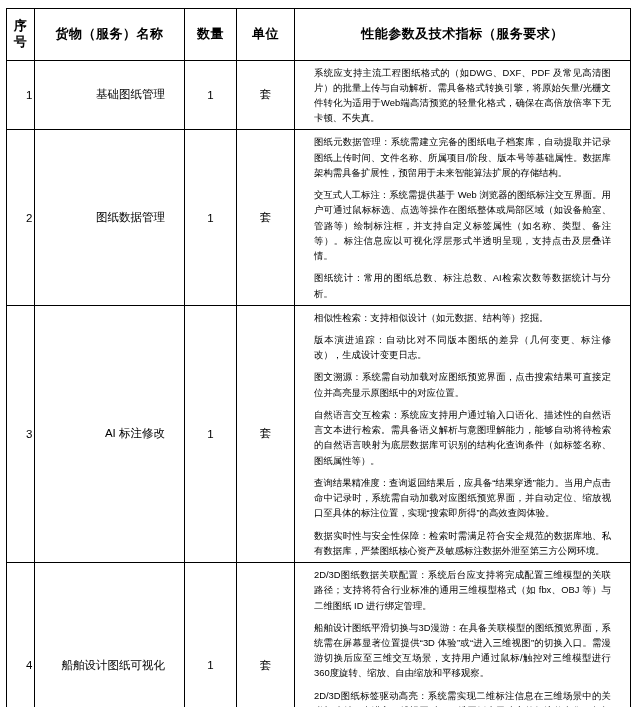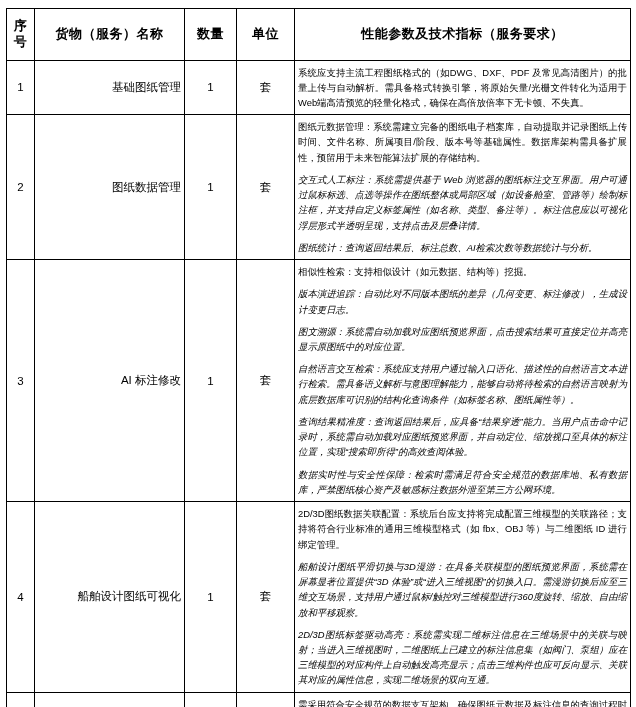--- a/index.html
+++ b/index.html
@@ -28,21 +28,21 @@
   }
   table.spec col.c-idx { width: 28px; }
   table.spec col.c-name { width: 150px; }
   table.spec col.c-qty { width: 52px; }
   table.spec col.c-unit { width: 58px; }
   table.spec col.c-desc { width: 336px; }
 
   table.spec th, table.spec td {
     border: 1px solid #000000;
     vertical-align: middle;
-    padding: 4px 3px;
+    padding: 4px 19px;
   }
   table.spec thead th {
     font-weight: bold;
     font-size: 13px;
     text-align: center;
     padding: 9px 3px;
     line-height: 1.25;
     letter-spacing: 0.5px;
   }
   th.h-idx {
@@ -66,21 +66,20 @@
     text-justify: inter-ideograph;
     vertical-align: middle;
     padding: 5px 6px;
   }
   td.desc p {
     margin: 0 0 0 0;
     text-indent: 0;
   }
   td.desc p + p {
     margin-top: 7px;
-    font-style: italic;
   }
 </style>
 </head>
 <body>
 
 <div class="page">
   <table class="spec">
     <colgroup>
       <col class="c-idx">
       <col class="c-name">
@@ -108,21 +107,21 @@
         </td>
       </tr>
       <tr>
         <td class="idx">2</td>
         <td class="name">图纸数据管理</td>
         <td class="qty">1</td>
         <td class="unit">套</td>
         <td class="desc">
           <p>图纸元数据管理：系统需建立完备的图纸电子档案库，自动提取并记录图纸上传时间、文件名称、所属项目/阶段、版本号等基础属性。数据库架构需具备扩展性，预留用于未来智能算法扩展的存储结构。</p>
           <p>交互式人工标注：系统需提供基于 Web 浏览器的图纸标注交互界面。用户可通过鼠标标选、点选等操作在图纸整体或局部区域（如设备舱室、管路等）绘制标注框，并支持自定义标签属性（如名称、类型、备注等）。标注信息应以可视化浮层形式半透明呈现，支持点击及层叠详情。</p>
-          <p>图纸统计：查询返回结果后、标注总数、AI检索次数等数据统计与分析。</p>
+          <p>图纸统计：常用的图纸总数、标注总数、AI检索次数等数据统计与分析。</p>
         </td>
       </tr>
       <tr>
         <td class="idx">3</td>
         <td class="name">AI 标注修改</td>
         <td class="qty">1</td>
         <td class="unit">套</td>
         <td class="desc">
           <p>相似性检索：支持相似设计（如元数据、结构等）挖掘。</p>
           <p>版本演进追踪：自动比对不同版本图纸的差异（几何变更、标注修改），生成设计变更日志。</p>

